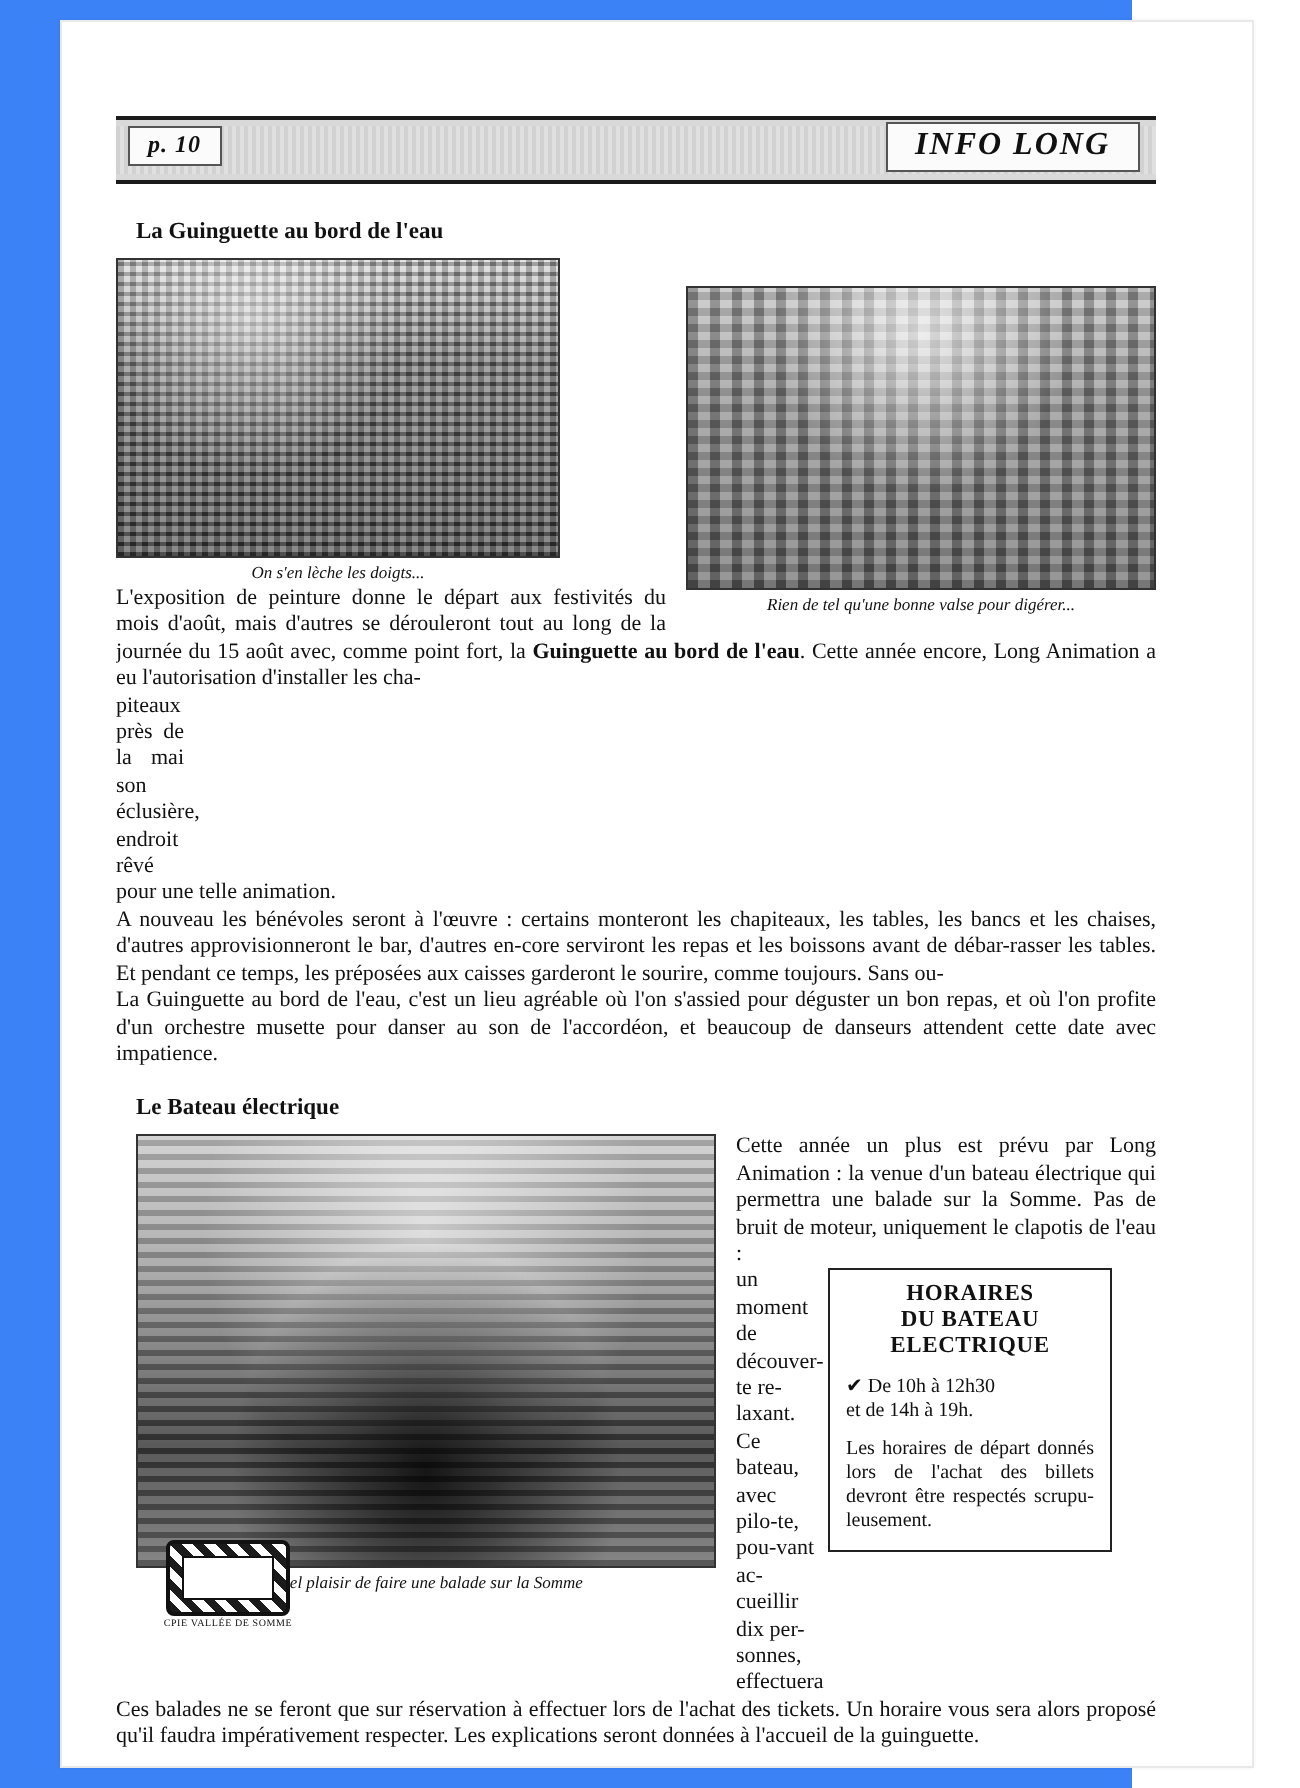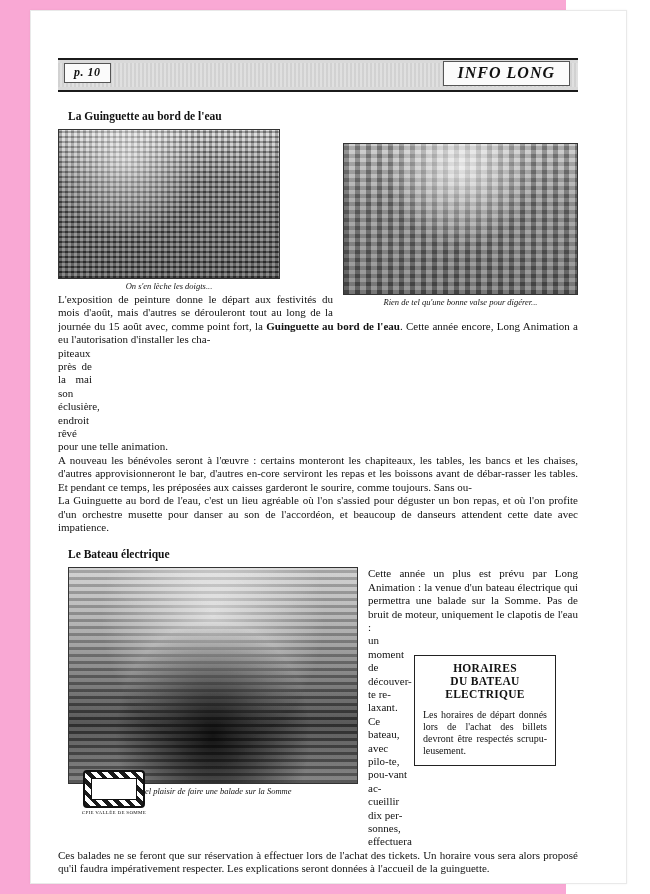--- a/index.html
+++ b/index.html
@@ -13,21 +13,21 @@
     font-family: "Liberation Serif", serif;
     color: #111;
     position: relative;
     overflow: hidden;
   }
   .page {
     position: absolute;
     left: 0; top: 0;
     width: 566px;
     height: 894px;
-    background: #f9a8d4;
+    background: #3b82f6;
   }
   
   .page-edge {
     position: absolute;
     left: 30px; top: 10px;
     width: 595px; height: 872px;
     border: 1px solid #e9e9e9;
     box-shadow: 0 0 2px rgba(0,0,0,0.06);
     background: #ffffff;
   }
@@ -309,26 +309,31 @@
 
       <div class="logo-box">
         <div class="logo-mark"></div>
         <div class="logo-text">CPIE VALLÉE DE SOMME</div>
       </div>
 
       <div class="right-col2">Cette année un plus est prévu par Long Animation : la venue d'un bateau électrique qui permettra une balade sur la Somme. Pas de bruit de moteur, uniquement le clapotis de l'eau :</div>
 
       <div class="narrow-col2" style="float:left;">un moment de découver-te re-laxant. Ce bateau, avec pilo-te, pou-vant ac-cueillir dix per-sonnes, effectuera</div>
 
-      <div class="hours-box" style="float:left; margin-left:6px; margin-top:21px;">
+      <div class="hours-box" style="float:left; margin-left:6px; margin-top:0;">
         <div class="hours-title">
           <div>HORAIRES</div>
           <div>DU BATEAU</div>
           <div>ELECTRIQUE</div>
         </div>
+        <div class="hours-line">
+          <span>✔</span>
+          <span>De 10h à 12h30</span><br>
+          <span>et de 14h à 19h.</span>
+        </div>
         <div class="hours-note">Les horaires de départ donnés lors de l'achat des billets devront être respectés scrupu-leusement.</div>
       </div>
 
       <div class="clear"></div>
     </div>
 
     <p class="body">Ces balades ne se feront que sur réservation à effectuer lors de l'achat des tickets. Un horaire vous sera alors proposé qu'il faudra impérativement respecter. Les explications seront données à l'accueil de la guinguette.</p>
 
   </div>
 </div>

